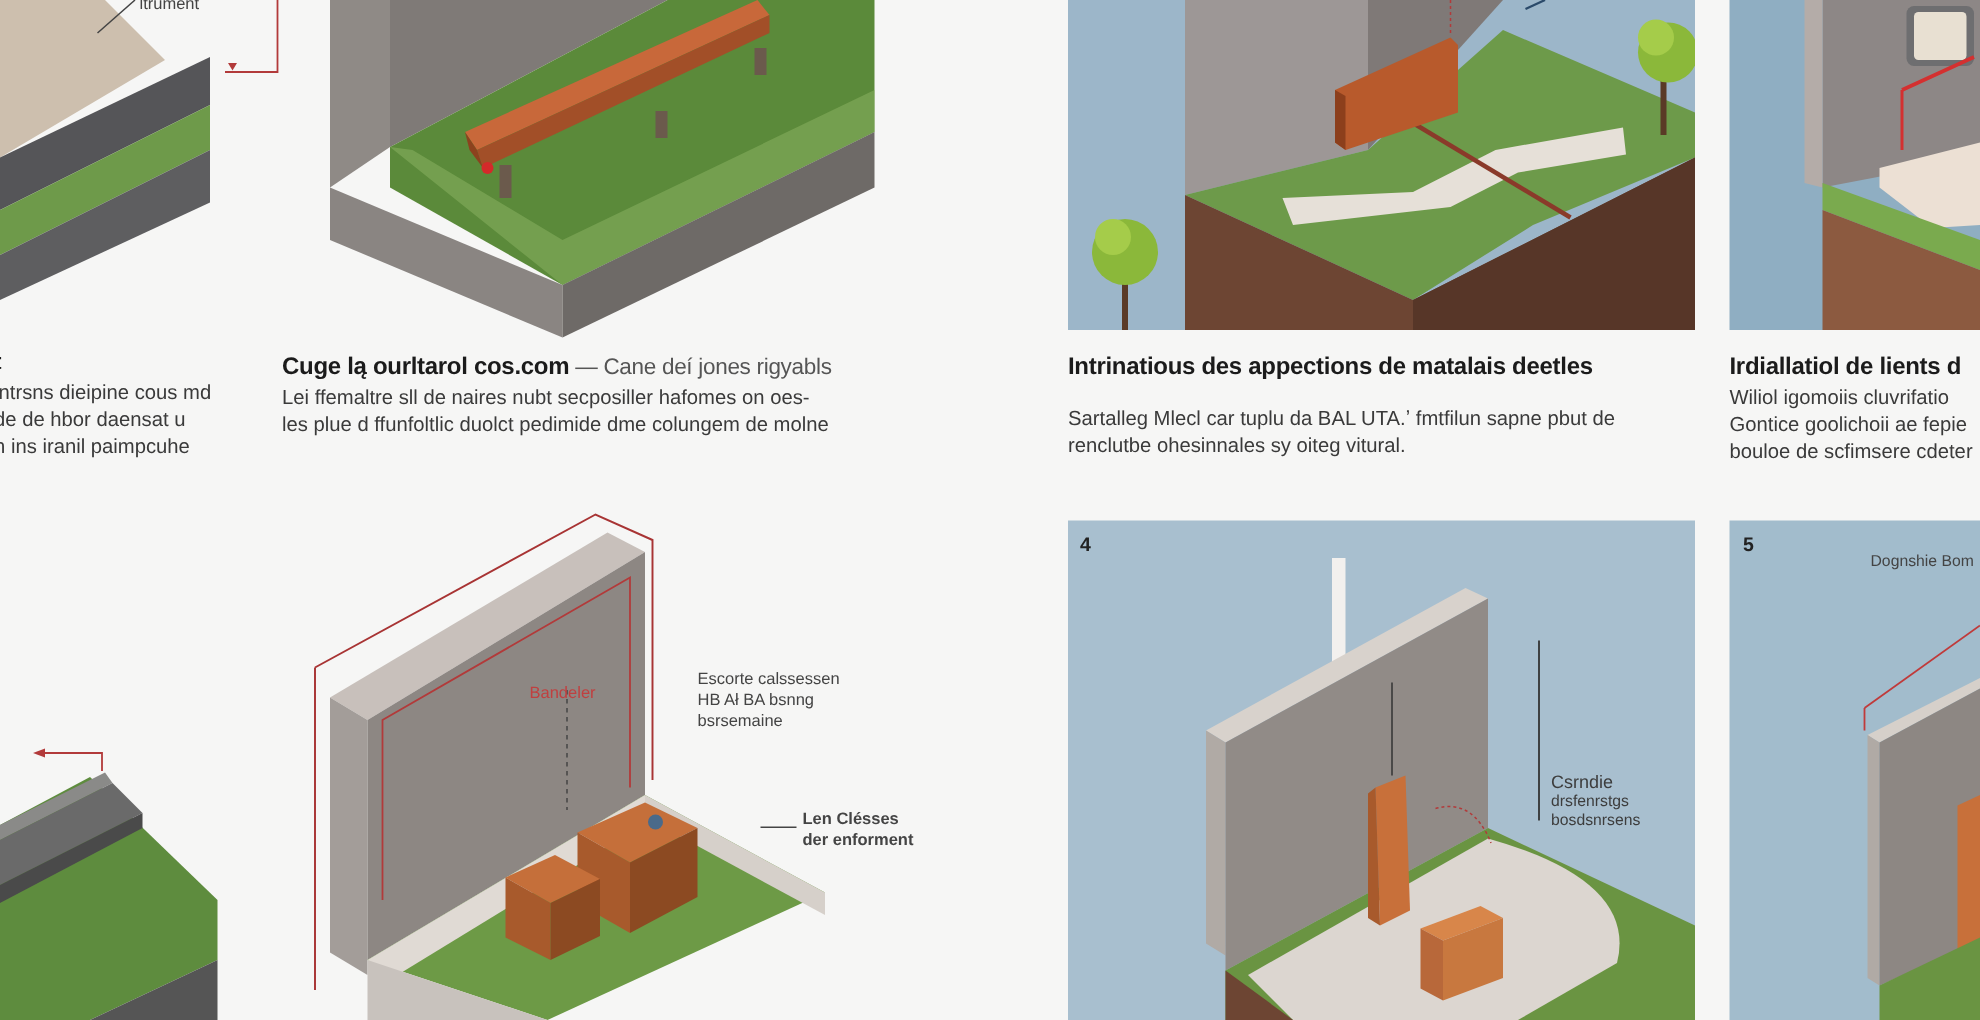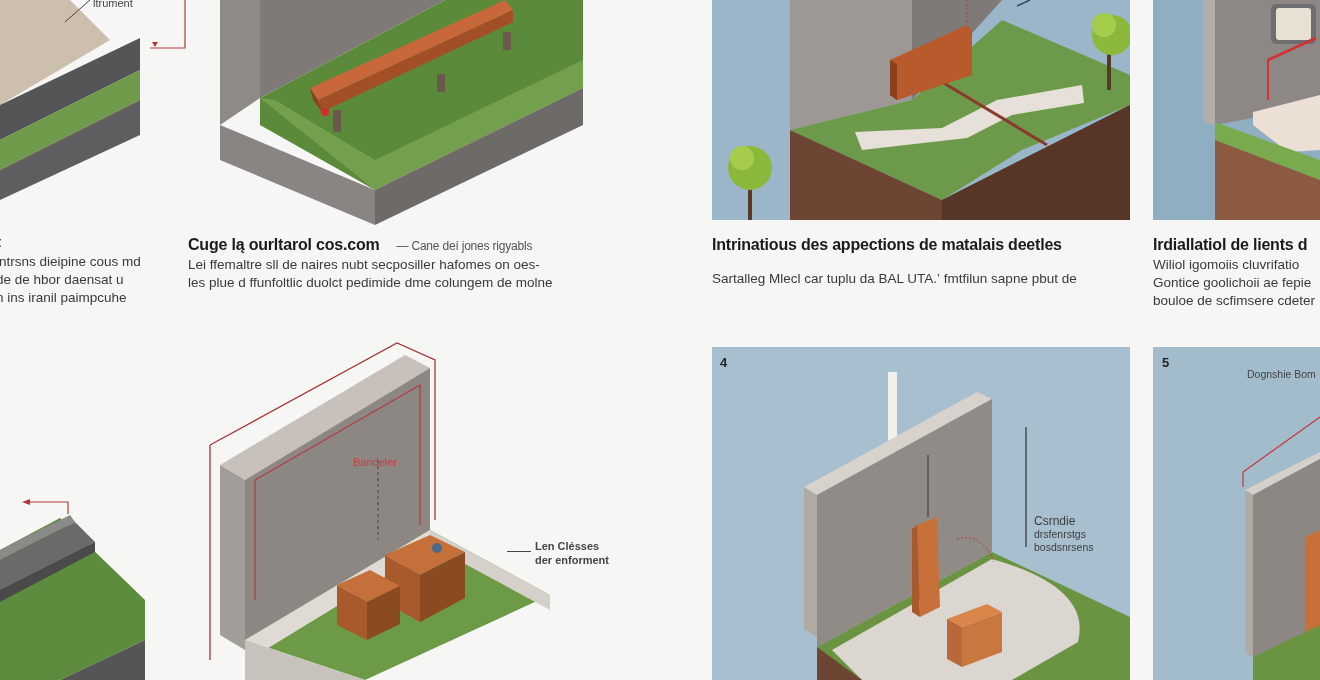--- a/index.html
+++ b/index.html
@@ -1,21 +1,21 @@
 <!DOCTYPE html>
 <html><head>
 <meta charset="utf-8">
 <style>
   html,body{margin:0;padding:0;}
   body{width:1320px;height:680px;overflow:hidden;background:#f6f6f5;font-family:"Liberation Sans",sans-serif;position:relative;}
   .abs{position:absolute;}
   svg{display:block;}
   .title{font-weight:bold;color:#1b1b1b;font-size:16px;letter-spacing:-0.2px;white-space:nowrap;}
   .body{color:#3a3a3a;font-size:13.5px;line-height:18px;}
-  .sub{font-size:12px;color:#555;font-weight:normal;margin-left:17px;}
+  .sub{font-size:15px;color:#555;font-weight:normal;margin-left:4px;}
   .panel{overflow:hidden;}
   .num{font-weight:bold;font-size:13px;color:#222;}
   .lbl{font-size:11px;color:#444;line-height:13px;}
 </style>
 </head>
 <body>
 
 <div class="abs" style="left:0;top:0;width:200px;height:225px;">
   <svg width="200" height="225" viewBox="0 0 200 225">
     <polygon points="0,0 70,0 110,40 0,105" fill="#cdbfae"></polygon>
@@ -108,20 +108,21 @@
   <div class="body" style="margin-top:2px;">
     <div>Lei ffemaltre sll de naires nubt secposiller hafomes on oes-</div>
     <div>les plue d ffunfoltlic duolct pedimide dme colungem de molne</div>
   </div>
 </div>
 
 <div class="abs" style="left:712px;top:236px;width:420px;">
   <div class="title">Intrinatious des appections de matalais deetles</div>
   <div class="body" style="margin-top:16px;">
     <div>Sartalleg Mlecl car tuplu da BAL UTA.ʼ fmtfilun sapne pbut de</div>
+    <div>renclutbe ohesinnales sy oiteg vitural.</div>
   </div>
 </div>
 
 <div class="abs" style="left:1153px;top:236px;width:200px;">
   <div class="title">Irdiallatiol de lients d</div>
   <div class="body" style="margin-top:2px;">
     <div>Wiliol igomoiis cluvrifatio</div>
     <div>Gontice goolichoii ae fepie</div>
     <div>bouloe de scfimsere cdeter</div>
   </div>
@@ -158,20 +159,25 @@
 
     <polygon points="180,215 225,195 260,212 215,235" fill="#c56f3a"></polygon>
     <polygon points="180,215 215,235 215,282 180,262" fill="#a85a2c"></polygon>
     <polygon points="215,235 260,212 260,258 215,282" fill="#8c4a22"></polygon>
     <polygon points="132,245 165,230 195,246 162,262" fill="#c56f3a"></polygon>
     <polygon points="132,245 162,262 162,300 132,285" fill="#a85a2c"></polygon>
     <polygon points="162,262 195,246 195,284 162,300" fill="#8c4a22"></polygon>
     <circle cx="232" cy="208" r="5" fill="#4a6a8a"></circle>
   </svg>
   <div class="abs lbl" style="left:148px;top:116px;color:#c04040;">Bandeler</div>
+  <div class="abs lbl" style="left:260px;top:106px;font-size:11px;line-height:14px;">
+    <div>Escorte calssessen</div>
+    <div>HB Ał BA bsnng</div>
+    <div>bsrsemaine</div>
+  </div>
   <div class="abs" style="left:302px;top:211px;width:24px;height:1px;background:#444;"></div>
   <div class="abs lbl" style="left:330px;top:199px;font-size:11px;line-height:14px;font-weight:bold;">
     <div>Len Clésses</div>
     <div>der enforment</div>
   </div>
 </div>
 
 <div class="abs panel" style="left:712px;top:347px;width:418px;height:333px;background:#a8bfcf;">
   <svg width="418" height="333" viewBox="0 0 418 333">
 

